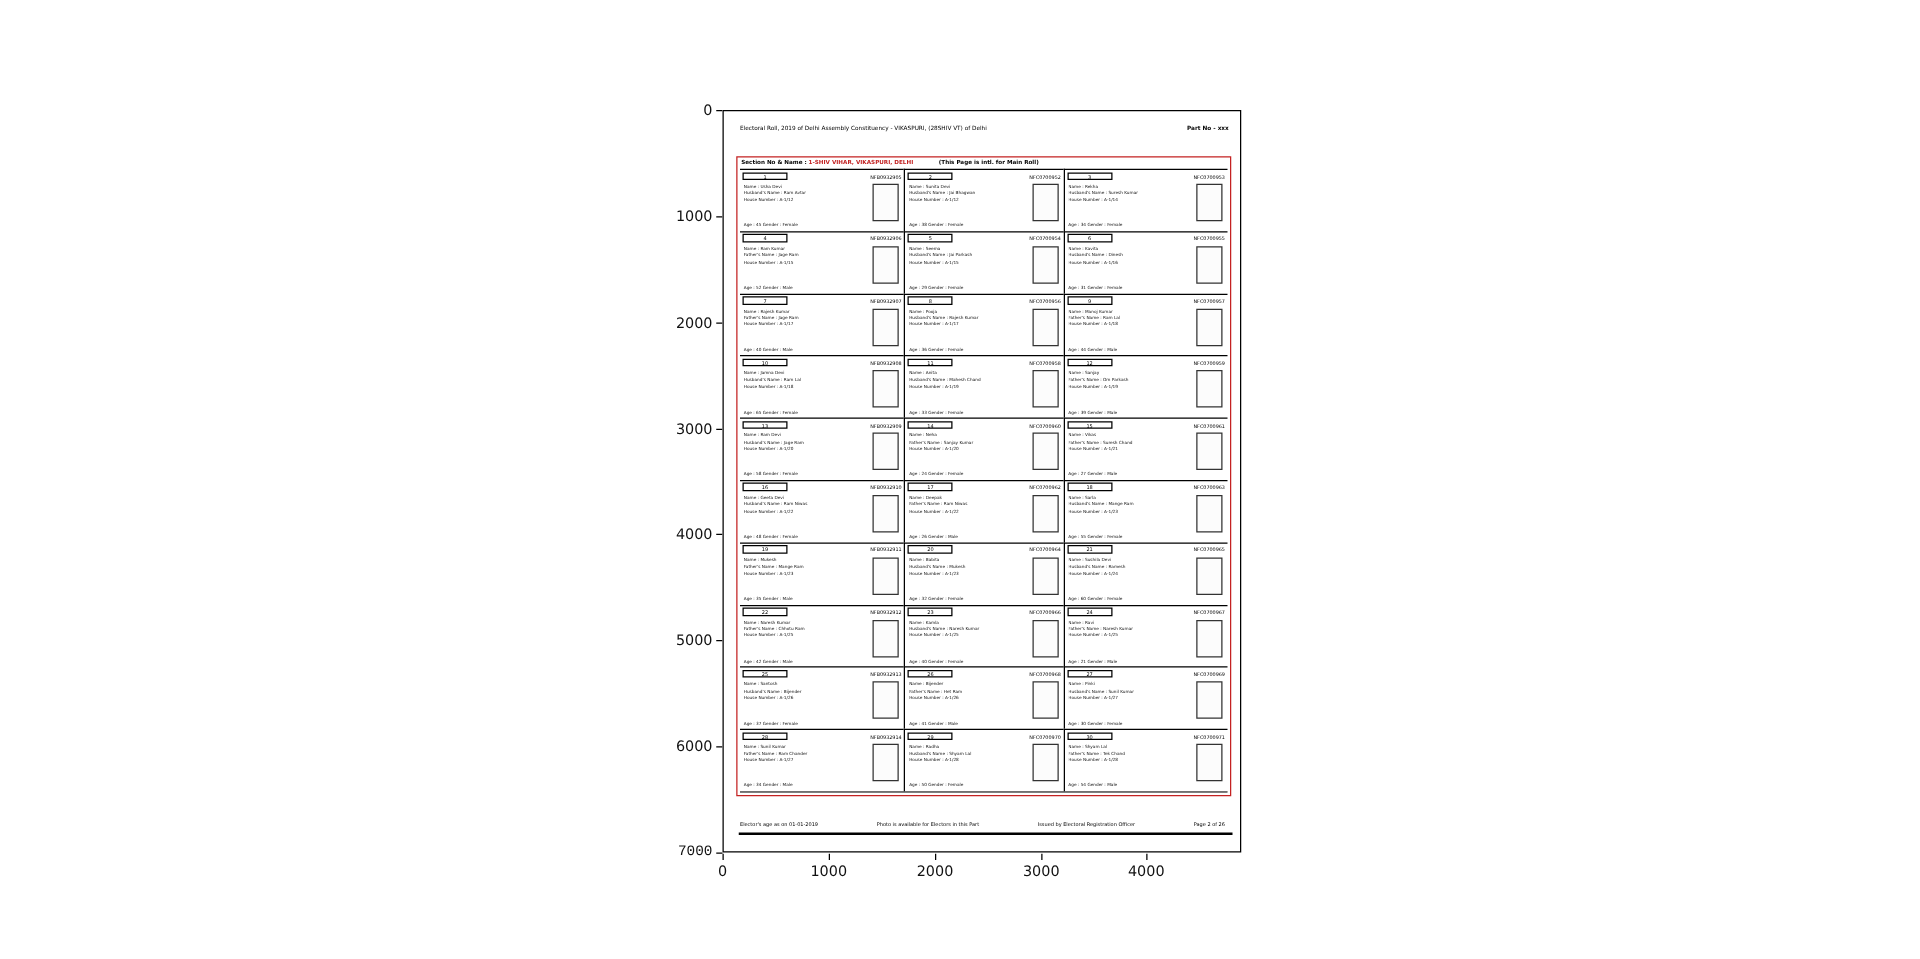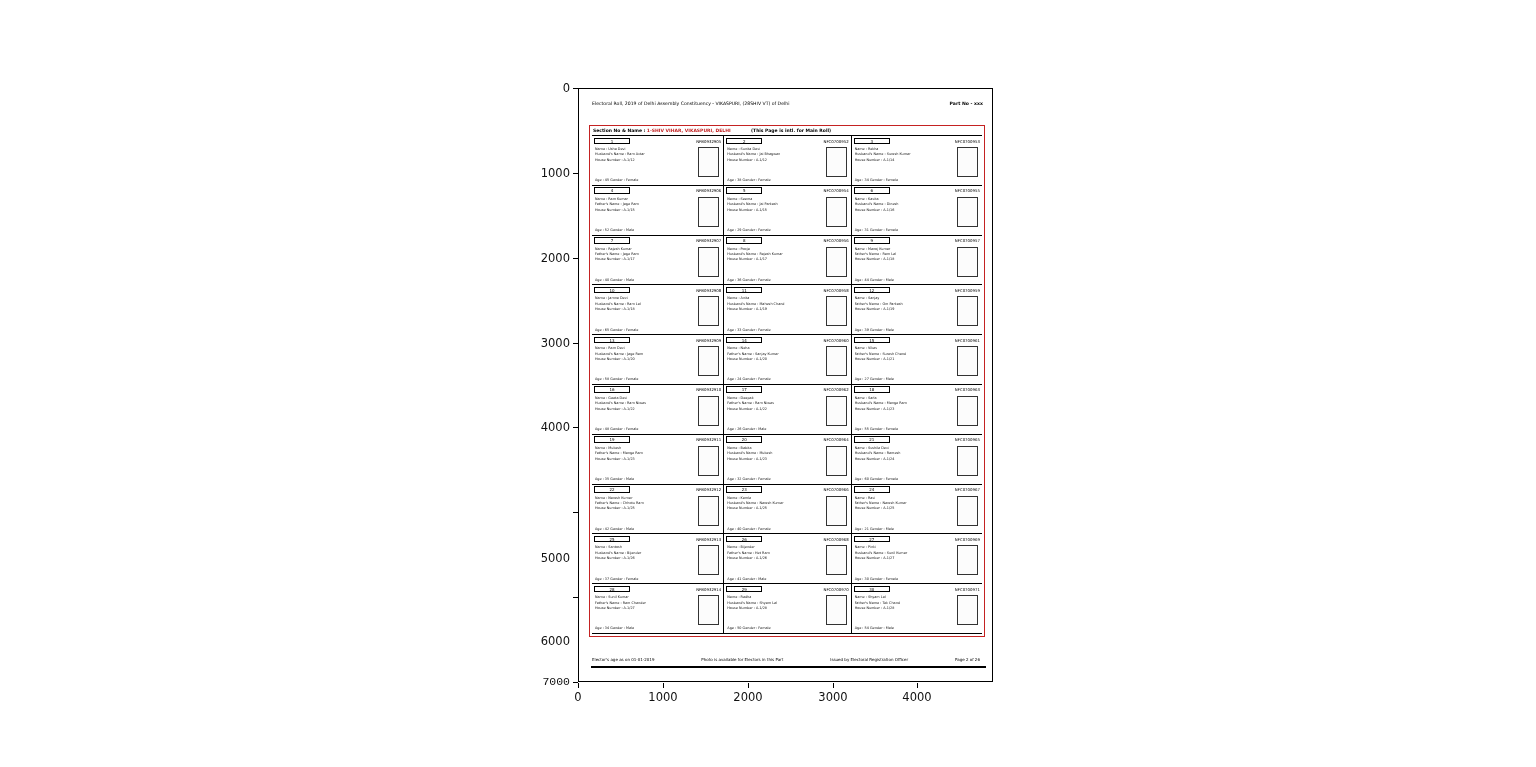--- a/index.html
+++ b/index.html
@@ -50,22 +50,22 @@
   <div class="tick-y" style="left:573px;top:427px;"></div>
   <div class="tick-y" style="left:573px;top:512px;"></div>
   <div class="tick-y" style="left:573px;top:597px;"></div>
   <div class="tick-y" style="left:573px;top:682px;"></div>
 
   <div class="ytick-label" style="left:532px;top:81px;">0</div>
   <div class="ytick-label" style="left:532px;top:166px;">1000</div>
   <div class="ytick-label" style="left:532px;top:251px;">2000</div>
   <div class="ytick-label" style="left:532px;top:336px;">3000</div>
   <div class="ytick-label" style="left:532px;top:420px;">4000</div>
-  <div class="ytick-label" style="left:532px;top:505px;margin-top:46px;">5000</div>
-  <div class="ytick-label" style="left:532px;top:590px;margin-top:44px;">6000</div>
+  <div class="ytick-label" style="left:532px;top:505px;">5000</div>
+  <div class="ytick-label" style="left:532px;top:590px;">6000</div>
   <div class="ytick-label" style="left:532px;top:675px;font-family:Liberation Mono, monospace;">7000</div>
 
   <div class="tick-x" style="left:578px;top:683px;"></div>
   <div class="tick-x" style="left:663px;top:683px;"></div>
   <div class="tick-x" style="left:748px;top:683px;"></div>
   <div class="tick-x" style="left:833px;top:683px;"></div>
   <div class="tick-x" style="left:917px;top:683px;"></div>
 
   <div class="xtick-label" style="left:558px;top:690px;">0</div>
   <div class="xtick-label" style="left:643px;top:690px;">1000</div>

